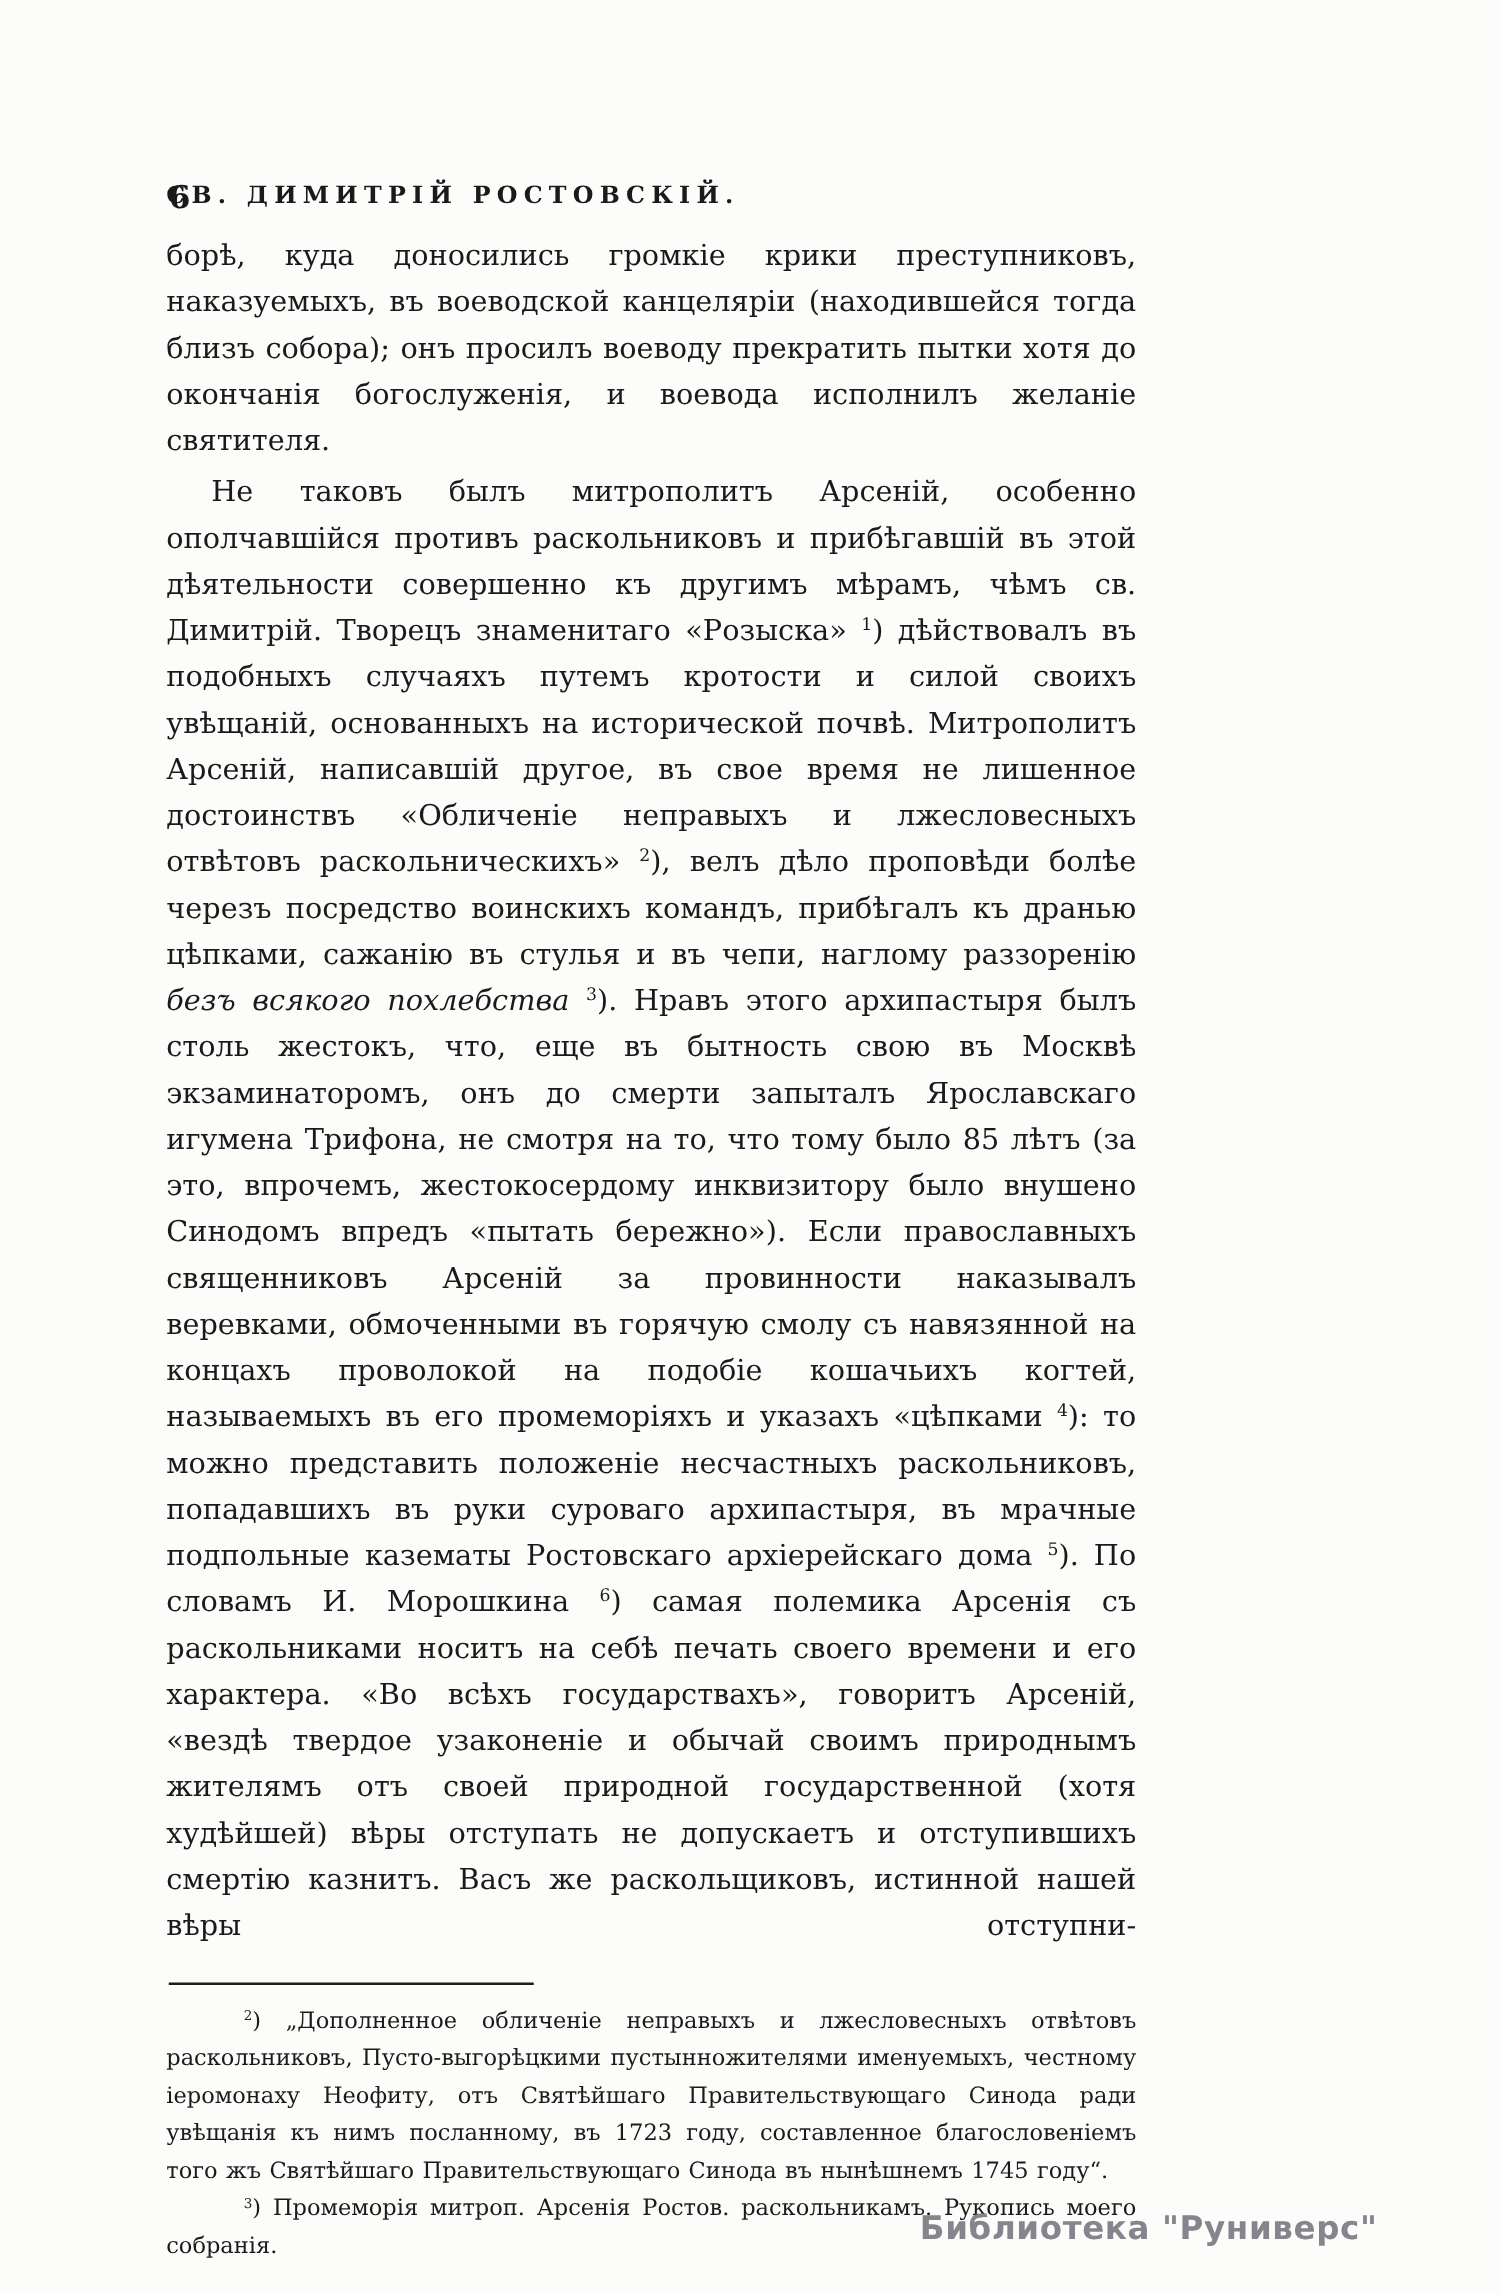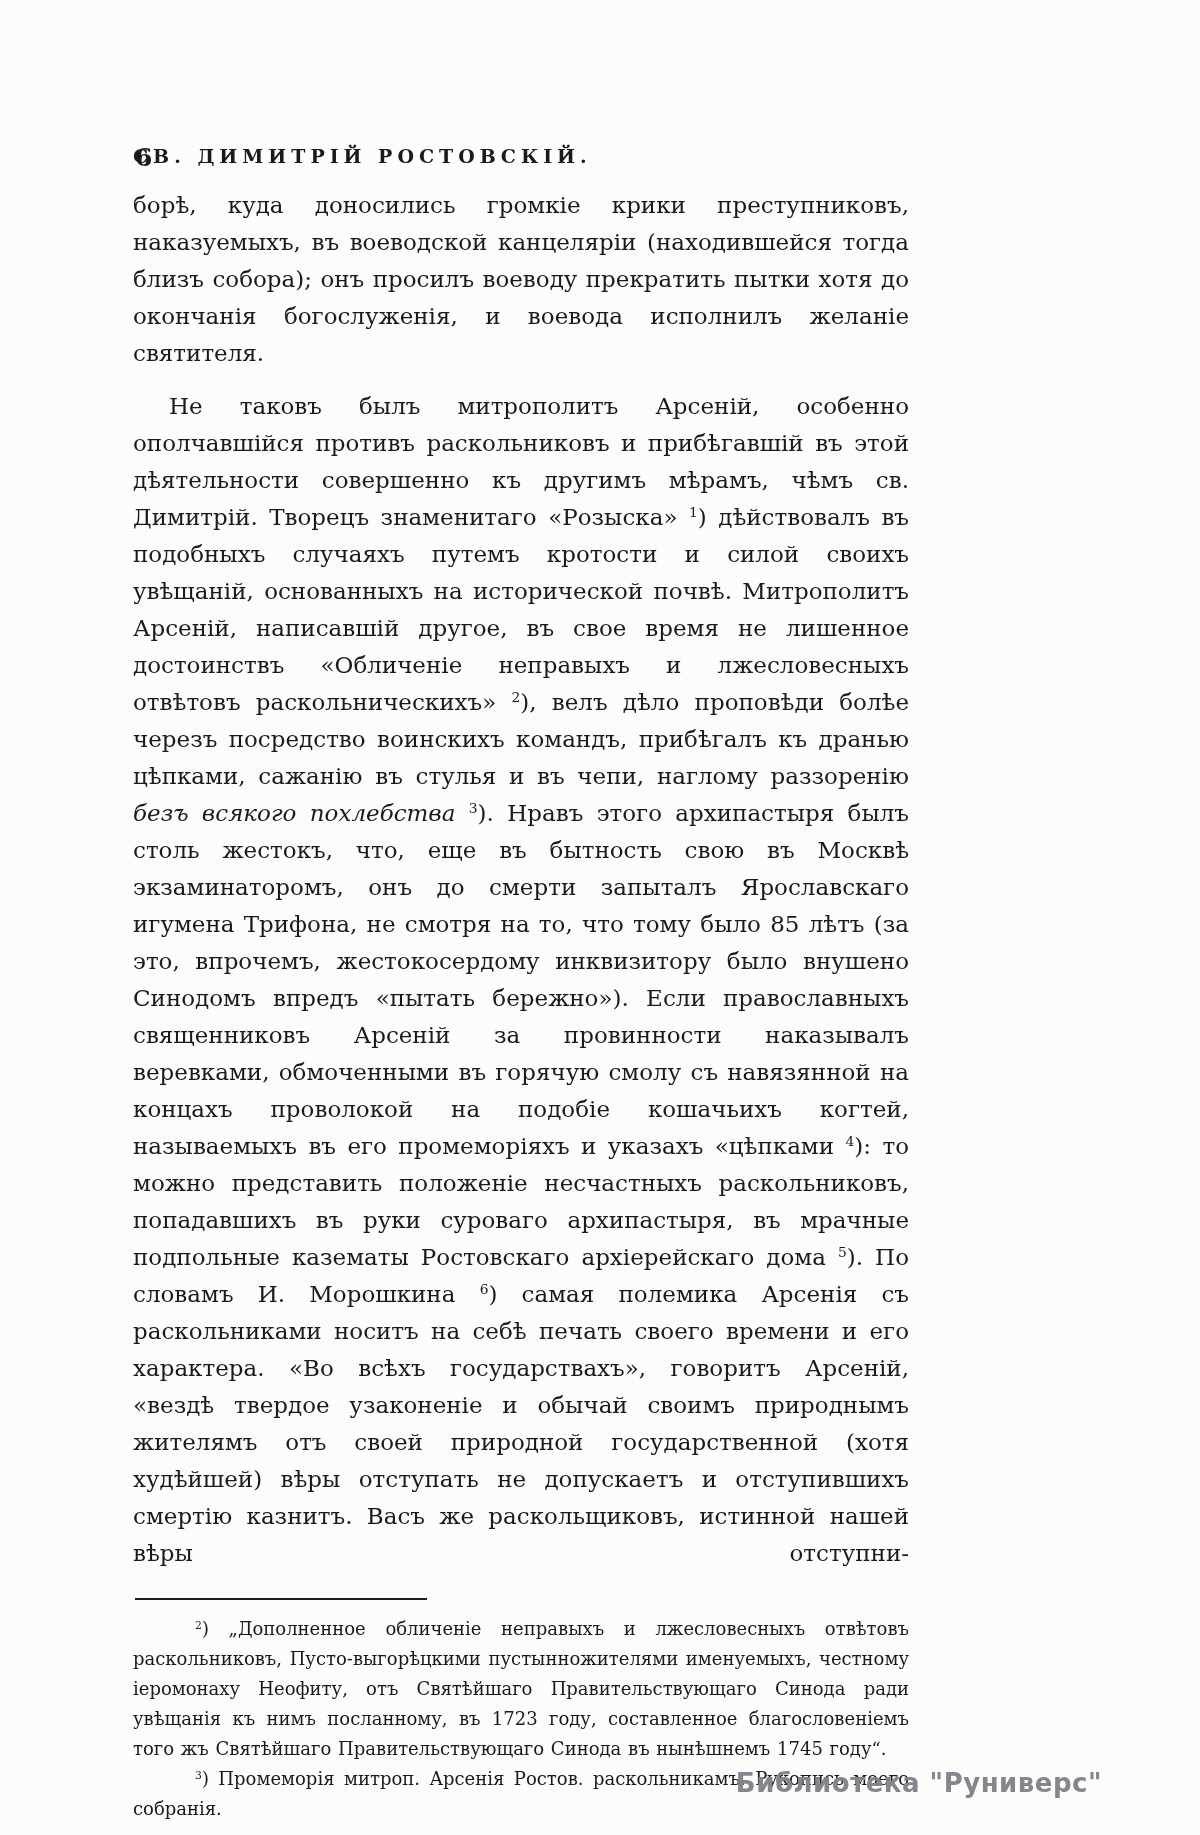--- a/index.html
+++ b/index.html
@@ -26,21 +26,21 @@
     font-size:19px;font-weight:bold;letter-spacing:5px;
     padding-top:4px;
   }
   .body-text{margin:0;}
   .para{
     margin:0;
     font-size:23px;line-height:37px;
     text-align:justify;
     word-spacing:1px;
   }
-  .para + .para{margin-top:16px;}
+  .para + .para{margin-top:4px;}
   .para.indent{text-indent:36px;}
   .para.fill{text-align-last:justify;}
   sup{
     font-size:0.6em;line-height:0;
     position:relative;top:-0.55em;vertical-align:baseline;
   }
   i{font-style:italic;}
   .fn-sep{
     border:0;border-top:2px solid #1c1c1c;
     width:292px;margin:26px 0 14px 2px;

